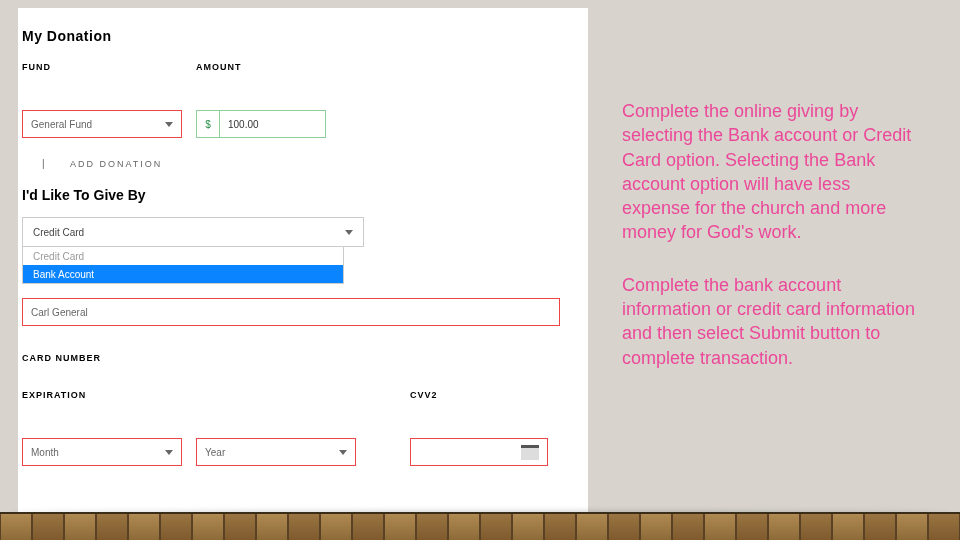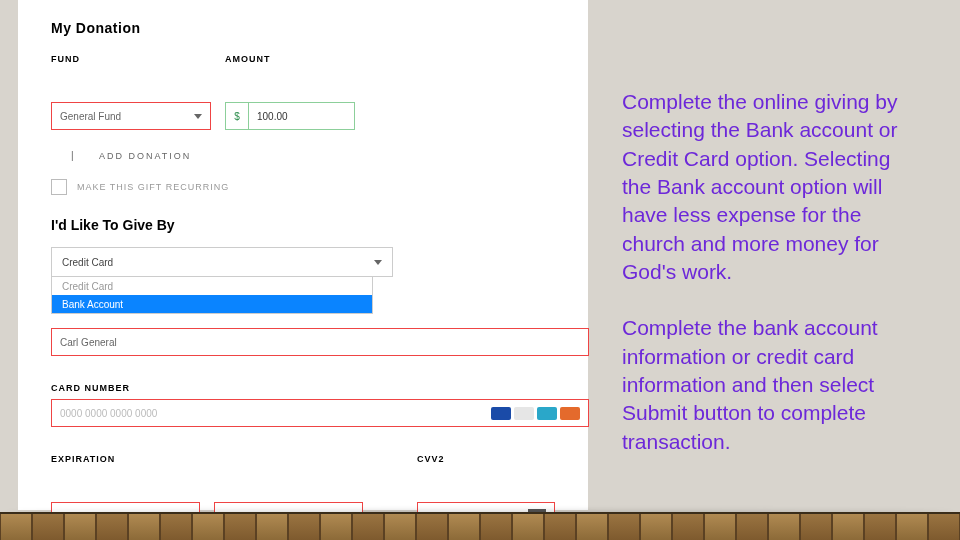--- a/index.html
+++ b/index.html
@@ -1,21 +1,21 @@
 <!DOCTYPE html>
 <html><head>
 <meta charset="utf-8">
 <style>
   html,body{margin:0;padding:0;width:960px;height:540px;overflow:hidden;font-family:Arial,Helvetica,sans-serif;background:#fff;}
   .bg{position:absolute;inset:0;background:#d8d4cd;}
   .floor{position:absolute;left:0;right:0;bottom:0;height:26px;display:flex;border-top:2px solid #3a2d1a;}
   .plank{flex:1;height:100%;background:linear-gradient(#9a7441,#7e5a2e);border-left:1px solid #5b4123;border-right:1px solid #5b4123;}
   .plank:nth-child(odd){background:linear-gradient(#b08a52,#8c6a38);}
   .shadow{position:absolute;left:6px;right:6px;bottom:22px;height:6px;background:rgba(0,0,0,.25);border-radius:50%;filter:blur(3px);}
-  .card{position:absolute;left:18px;top:0;width:570px;height:510px;background:#fff;padding:12px 33px;box-sizing:border-box;}
+  .card{position:absolute;left:18px;top:8px;width:570px;height:510px;background:#fff;padding:12px 4px;box-sizing:border-box;}
   .h1{font-size:14px;font-weight:700;letter-spacing:.5px;margin:8px 0 18px;}
   .row{display:flex;gap:14px;}
   .lbl{font-size:9px;font-weight:700;letter-spacing:1px;text-transform:uppercase;margin-bottom:6px;}
   .grp{display:flex;flex-direction:column;gap:32px;}
   .fund{width:160px;}
   .amt{width:130px;}
   .select,.input{height:26px;border:1px solid #ef4444;background:#fff;font-size:10px;padding:0 8px;display:flex;align-items:center;justify-content:space-between;color:#666;}
   .amt-wrap{display:flex;}
   .amt-prefix{width:22px;height:26px;border:1px solid #8ccf9a;border-right:none;color:#2a8c4a;display:flex;align-items:center;justify-content:center;font-size:10px;}
   .amt-box{flex:1;height:26px;border:1px solid #8ccf9a;padding:0 8px;font-size:10px;color:#333;display:flex;align-items:center;}
@@ -39,21 +39,21 @@
   .disc{background:#e6e6e6;}
   .amex{background:#2aa7c9;}
   .mc{background:#e46a2c;}
   .sec{margin-top:27px;}
   .exp-row{display:flex;gap:14px;align-items:flex-end;}
   .exp-sel{width:160px;}
   .cvv-grp{margin-left:40px;justify-content:space-between;}
   .cvv-inp{width:120px;display:flex;justify-content:flex-end;align-items:center;}
   .cvv-icon{width:18px;height:12px;background:#ddd;border-top:3px solid #555;}
   .caret{width:0;height:0;border-left:4px solid transparent;border-right:4px solid transparent;border-top:5px solid #666;}
-  .instr{position:absolute;left:622px;top:88px;width:300px;font-size:21px;line-height:1.35;color:#6d28d9;}
+  .instr{position:absolute;left:622px;top:99px;width:300px;font-size:18px;line-height:1.35;color:#ec4899;}
   .p1{margin-bottom:28px;}
 </style>
 </head>
 <body>
 
 <div class="bg"></div>
 
 <div class="card">
   <div class="h1">My Donation</div>
 
@@ -72,51 +72,38 @@
         <div class="amt-box">100.00</div>
       </div>
     </div>
   </div>
 
   <div class="add-row">
     <span class="plus">|</span>
     <span class="add-t">ADD DONATION</span>
   </div>
 
-  <div class="chk-row">
-    <div class="chk"></div>
-    <div class="chk-t">MAKE THIS GIFT RECURRING</div>
-  </div>
 
   <div class="h2">I'd Like To Give By</div>
 
   <div class="pay-sel">
     <span>Credit Card</span>
     <span class="caret"></span>
   </div>
   <div class="dd">
     <div class="dd-i">Credit Card</div>
     <div class="dd-i sel">Bank Account</div>
   </div>
 
   <div class="input name">
     <span>Carl General</span>
   </div>
 
   <div class="sec">
     <div class="lbl">CARD NUMBER</div>
-    <div class="input wide cardnum-row">
-      <span style="color:#bbb">0000 0000 0000 0000</span>
-      <span class="cc-icons">
-        <span class="cc visa"></span>
-        <span class="cc disc"></span>
-        <span class="cc amex"></span>
-        <span class="cc mc"></span>
-      </span>
-    </div>
   </div>
 
   <div class="sec exp-row">
     <div class="grp exp-sel">
       <div class="lbl">EXPIRATION</div>
       <div class="select">
         <span>Month</span>
         <span class="caret"></span>
       </div>
     </div>

